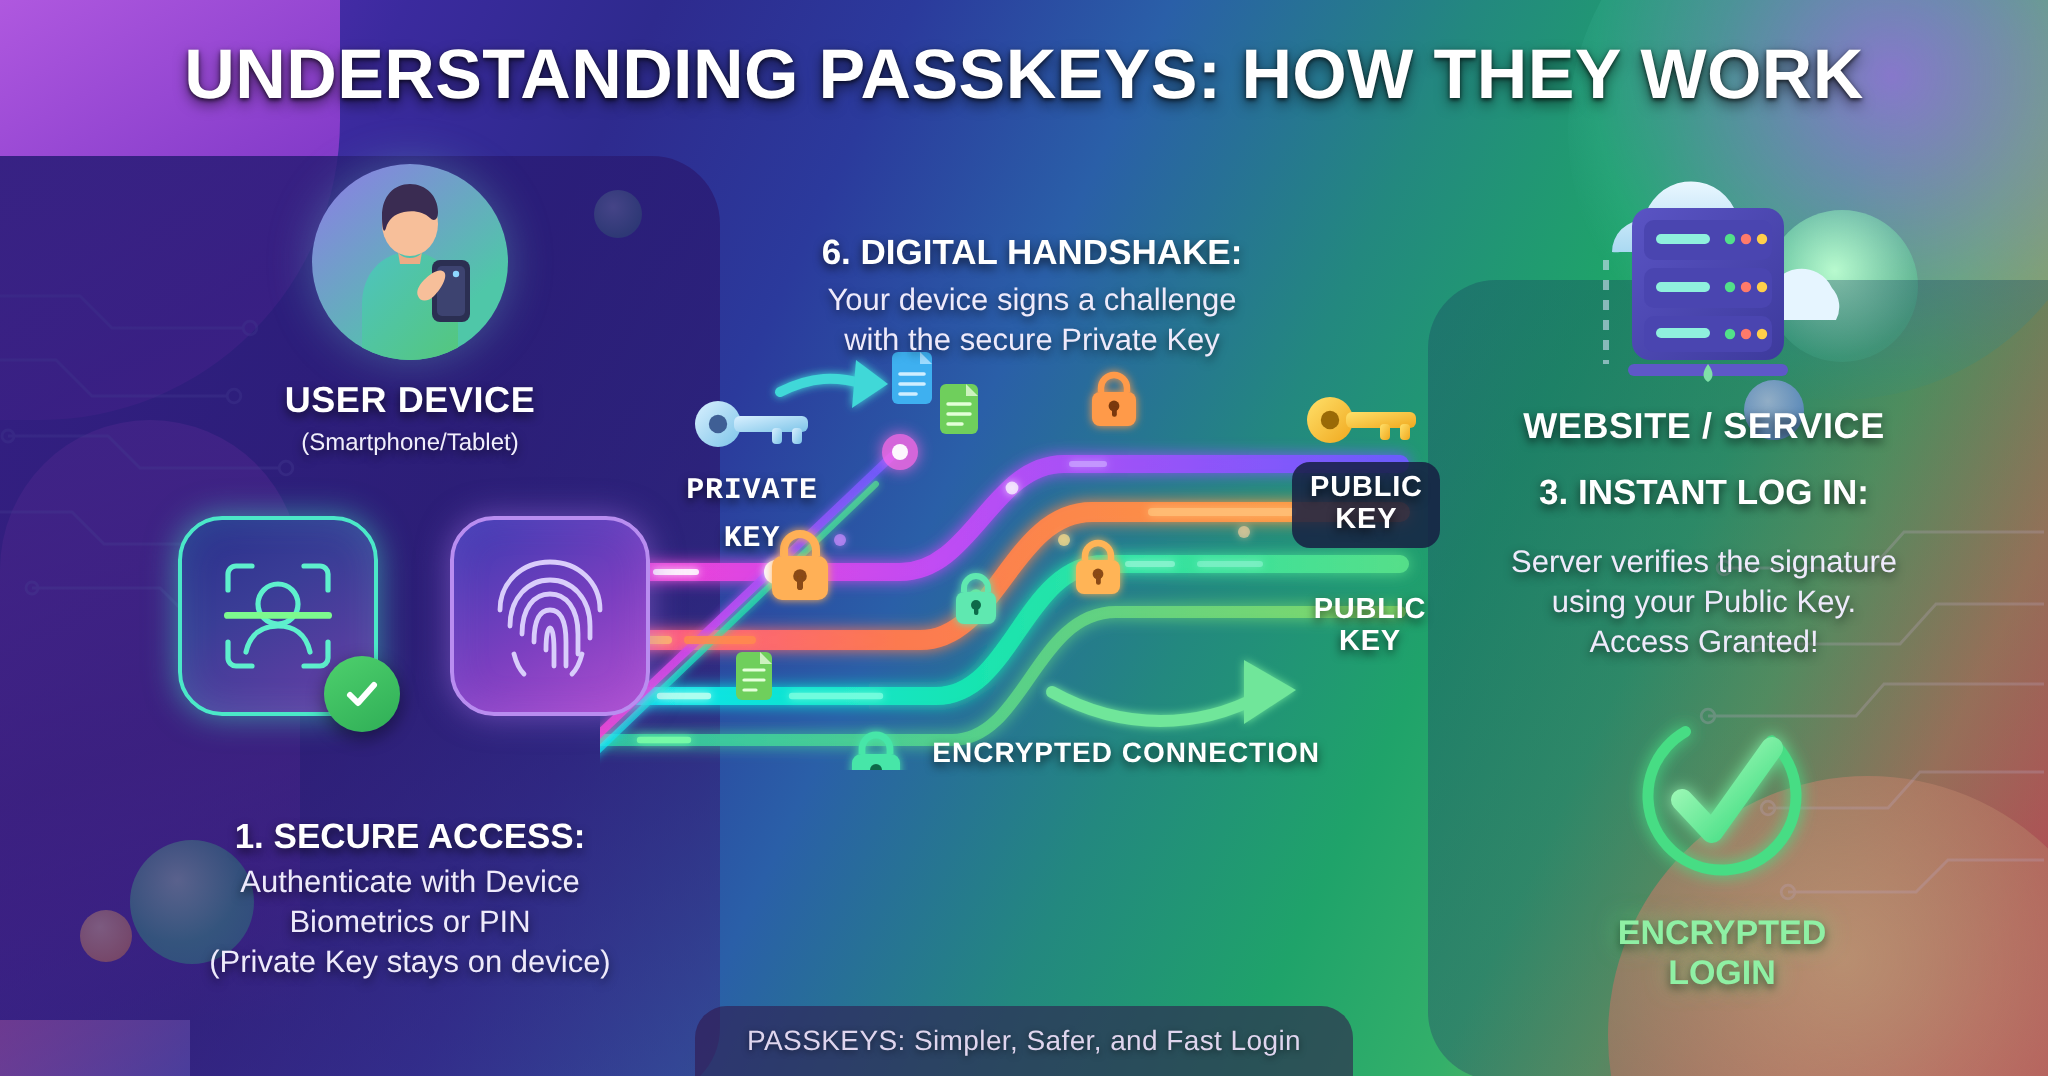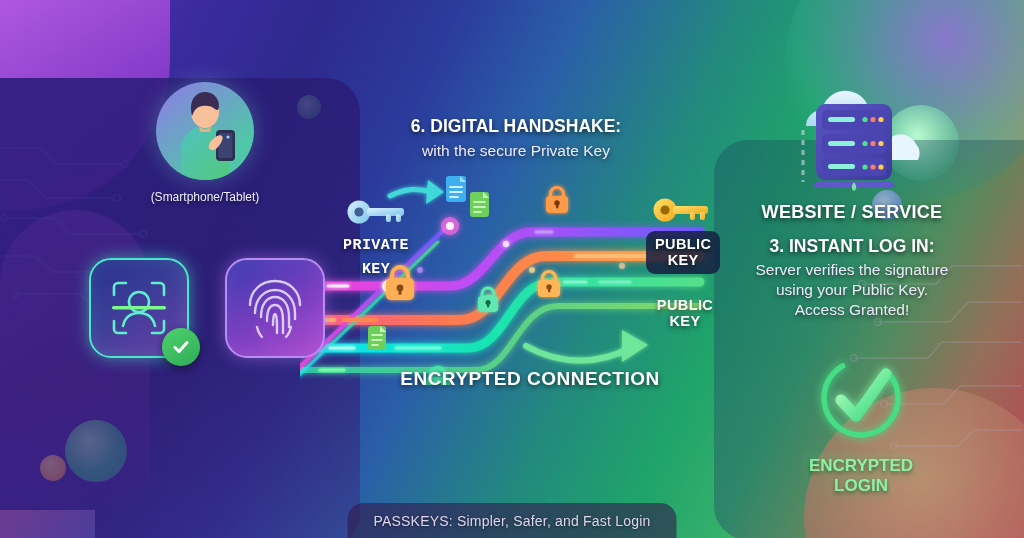--- a/index.html
+++ b/index.html
@@ -196,31 +196,31 @@
   #public-key-badge .tiny-cap { line-height:1.12; font-size:14.5px; }
   #public-key-label {
     position:absolute; left:648px; top:297px; width:74px;
     text-align:center; z-index:34;
   }
   #public-key-label .tiny-cap { line-height:1.12; font-size:14.5px; }
   #public-key-icon { position:absolute; left:652px; top:196px; z-index:34; }
 
   
   #enc-label { position:absolute; left:400px; top:368px; width:260px; text-align:center; z-index:34; }
-  #enc-label .tiny-cap { font-size:19px; letter-spacing:.5px; }
+  #enc-label .tiny-cap { font-size:14px; letter-spacing:.5px;text-align:right; }
 
   
   #streams { position:absolute; left:300px; top:170px; width:420px; height:215px; z-index:20; }
 
   
   #server { position:absolute; right:42px; top:82px; width:260px; text-align:center; z-index:30; }
   #server .label-big { line-height:1.22; margin-top:4px; }
 
   #step3 { position:absolute; right:22px; top:236px; width:300px; text-align:center; z-index:30; }
-  #step3 .step-head { margin-bottom:3px; }
+  #step3 .step-head { margin-bottom:15px; }
 
   
   #success { position:absolute; right:68px; top:350px; width:190px; text-align:center; z-index:30; }
   #success-text {
     margin-top:6px; font-size:17px; font-weight:bold; line-height:1.2;
     color:#8ff0a4;
     text-shadow: 0 0 12px rgba(90,230,130,.75), 0 2px 4px rgba(0,0,0,.55);
   }
 
   
@@ -280,40 +280,42 @@
         <circle cx="46" cy="76" r="3.4"></circle>
       <circle cx="22" cy="112" r="3.4"></circle>
         <circle cx="52" cy="158" r="3.4"></circle>
       <circle cx="62" cy="200" r="3.4"></circle>
     </g>
   </svg>
 
   <div class="panel panel-left"></div>
   <div class="panel panel-right"></div>
 
+  <div id="title">UNDERSTANDING PASSKEYS: HOW THEY WORK</div>
 
   <div id="user-device">
     <div class="avatar-ring">
       <svg width="98" height="98" viewBox="0 0 98 98">
         <defs>
           <linearGradient id="shirtG" x1="0" y1="0" x2="1" y2="1">
             <stop offset="0" stop-color="#4ec3c0"></stop>
               <stop offset="1" stop-color="#54c77d"></stop>
           </linearGradient>
         </defs>
         <path d="M49 44c-14 0-24 11-24 26v28h48V70c0-15-10-26-24-26z" fill="url(#shirtG)"></path>
         <ellipse cx="49" cy="30" rx="14" ry="16" fill="#f7bf9a"></ellipse>
         <path d="M35 26c0-10 6-16 14-16s14 6 14 14c0 4-2 5-4 3-3-3-8-4-13-3-5 1-8 4-9 8-1 3-2 1-2-6z" fill="#3a2c52"></path>
         <path d="M43 44c2 4 10 4 12 0l-1 6h-10z" fill="#edab85"></path>
         <rect x="60" y="48" width="19" height="31" rx="4" fill="#2b2f52"></rect>
         <rect x="62.5" y="51" width="14" height="25" rx="2.5" fill="#3d4370"></rect>
         <circle cx="72" cy="55" r="1.6" fill="#8fd7ff"></circle>
         <path d="M56 58c4-4 8-6 10-4s-1 8-5 12c-3 3-7 3-8 0-1-2 0-5 3-8z" fill="#f7bf9a"></path>
       </svg>
     </div>
+    <div class="label-big">USER DEVICE</div>
     <div class="label-sub">(Smartphone/Tablet)</div>
   </div>
 
   <div id="biometrics">
     <div class="bio-row">
       <div class="bio-tile face">
         <svg width="66" height="66" viewBox="0 0 66 66">
           <g fill="none" stroke="#5ef0cd" stroke-width="2.6" stroke-linecap="round">
             <path d="M8 20V12a4 4 0 0 1 4-4h8"></path>
             <path d="M46 8h8a4 4 0 0 1 4 4v8"></path>
@@ -339,23 +341,30 @@
             <path d="M23 46c0-11 3-16 8-16s8 5 8 16v12"></path>
             <path d="M29 50c0-8 1-11 2-11s2 3 2 11v8"></path>
             <path d="M13 52c1 4 3 8 5 10"></path>
             <path d="M47 52c-1 4-3 8-5 10"></path>
           </g>
         </svg>
       </div>
     </div>
   </div>
 
+  <div id="step1">
+    <div class="step-head">1. SECURE ACCESS:</div>
+    <div class="step-body">Authenticate with Device</div>
+    <div class="step-body">Biometrics or PIN</div>
+    <div class="step-body">(Private Key stays on device)</div>
+  </div>
 
   <div id="step2">
     <div class="step-head">6. DIGITAL HANDSHAKE:</div>
+    <div class="step-body">Your device signs a challenge</div>
     <div class="step-body">with the secure Private Key</div>
   </div>
 
   <div id="private-key">
     <svg width="60" height="28" viewBox="0 0 60 28">
       <defs>
         <linearGradient id="pkG" x1="0" y1="0" x2="1" y2="1">
           <stop offset="0" stop-color="#d9f0ff"></stop>
             <stop offset="1" stop-color="#7cc4e8"></stop>
         </linearGradient>

